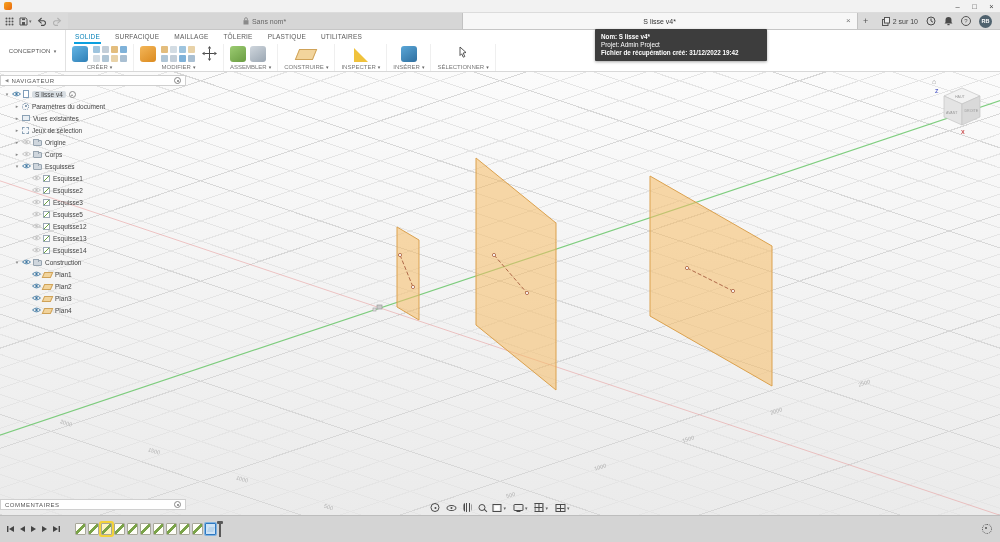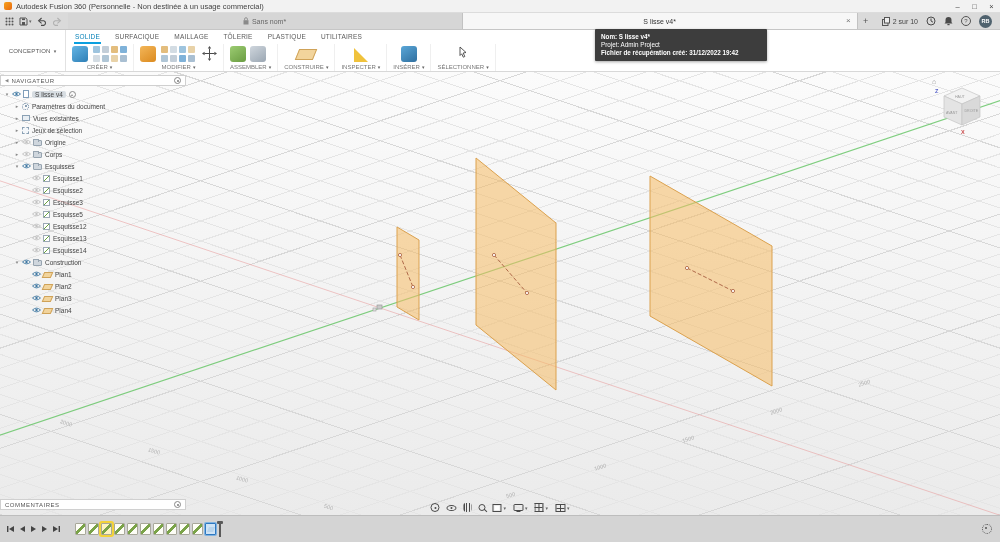--- a/index.html
+++ b/index.html
@@ -146,21 +146,20 @@
   .tl-gear { margin-left:auto; width:10px; height:10px; border:1.6px dotted #555; border-radius:50%; position:relative; }
   .tl-gear::after { content:""; position:absolute; left:2.2px; top:2.2px; width:2.2px; height:2.2px; background:#555; border-radius:50%; }
 </style>
 </head>
 <body>
 
 <div class="app">
 
   <div class="titlebar">
     <span class="fusion-logo"></span>
-    <span class="title-text">Autodesk Fusion 360 (Personnelle - Non destinée à un usage commercial)</span>
     <div class="win-controls">
       <span class="winbtn">–</span>
       <span class="winbtn">□</span>
       <span class="winbtn">×</span>
     </div>
   </div>
 
   <div class="tabbar">
     <div class="tb-icons">
       <span class="tb-btn">

